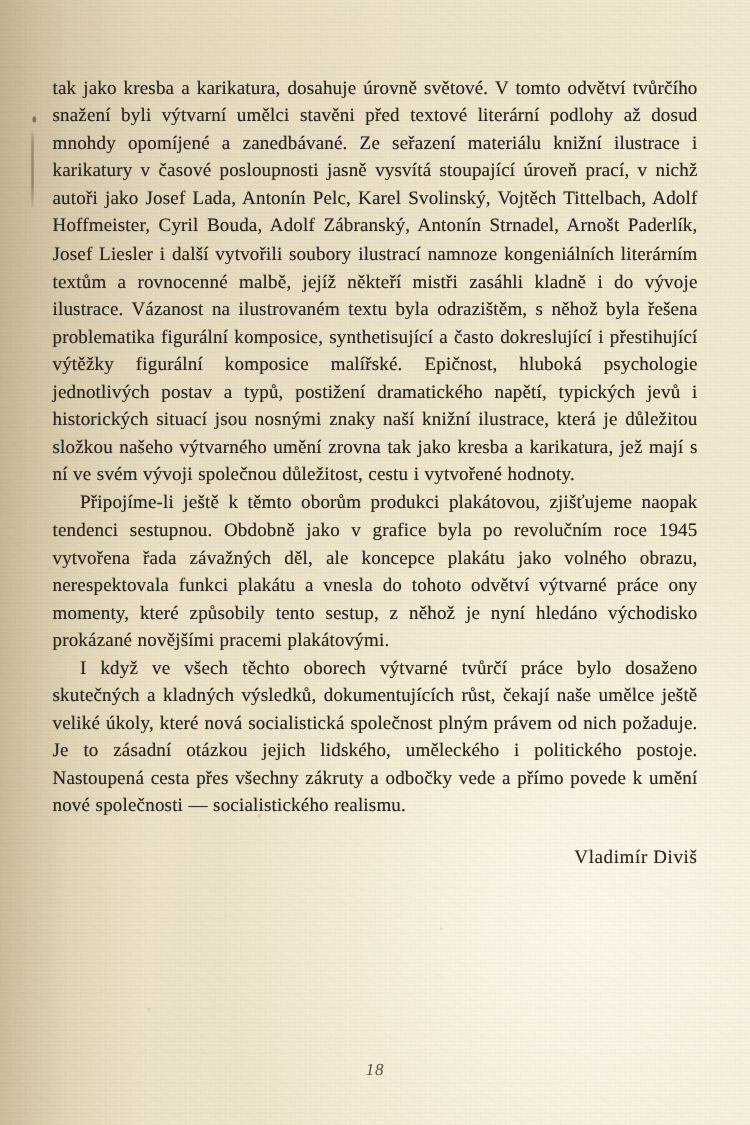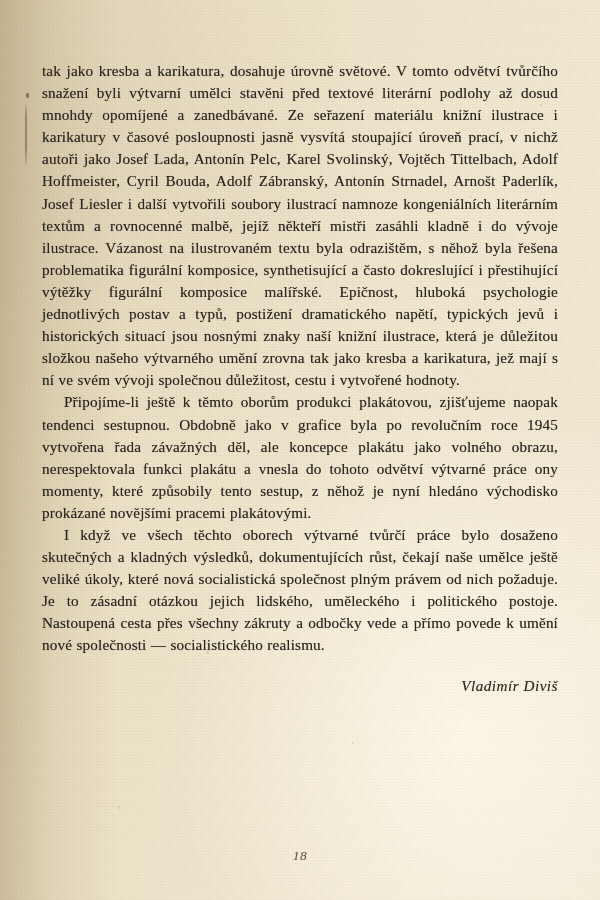--- a/index.html
+++ b/index.html
@@ -70,21 +70,20 @@
     text-indent: 22px;
     font-family: Liberation Serif, serif;
   }
 
   .para.last-full {
     text-align: justify;
   }
 
   .signature {
     margin: 18px 0 0 0;
-    font-style: italic;
     font-size: 15.2px;
     line-height: 22px;
     text-align: right;
     letter-spacing: 0.5px;
     color: #2d2922;
     text-shadow: 0 0 0.7px rgba(45,41,34,0.4);
   }
 
   #folio {
     position: absolute;

